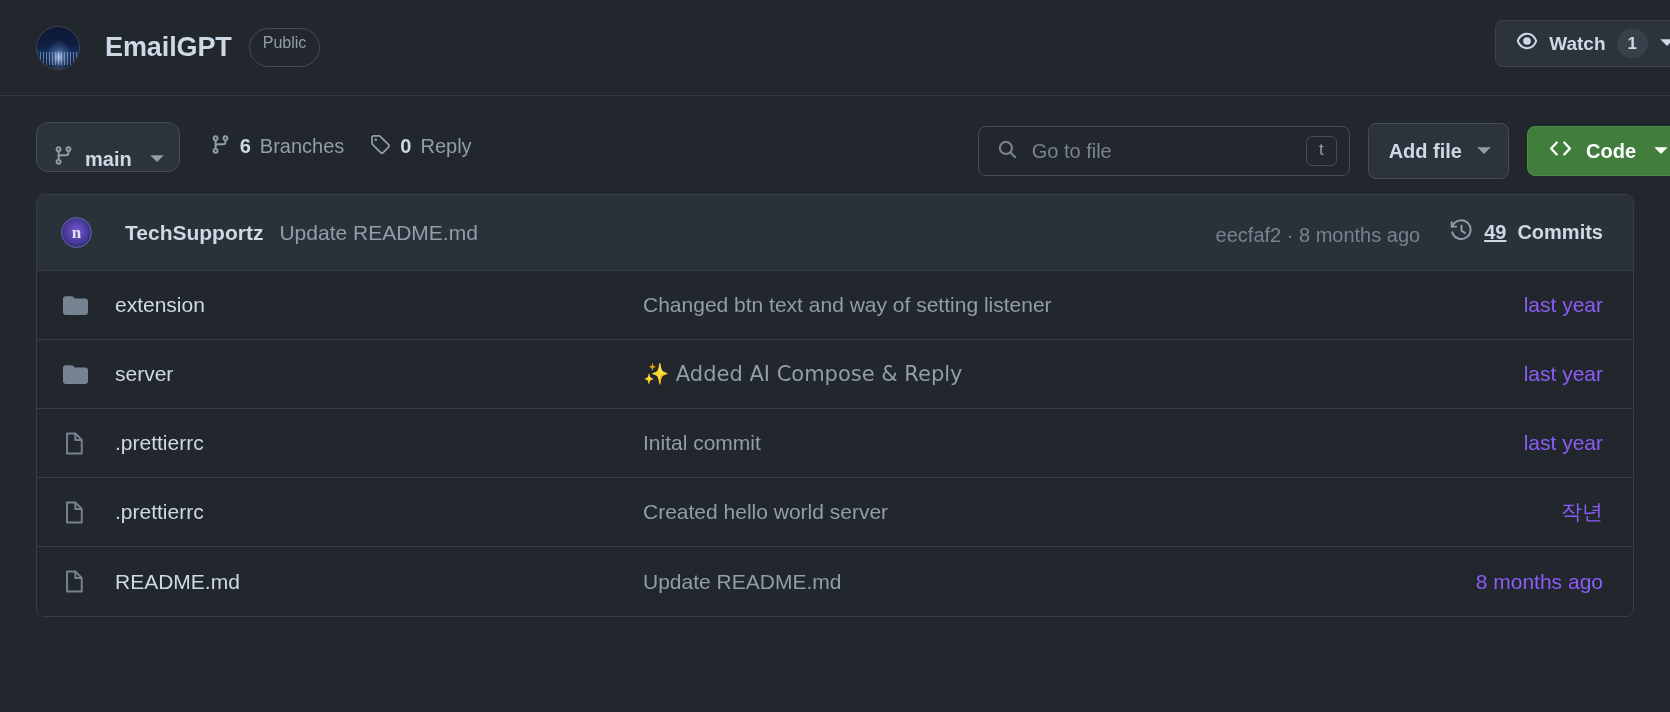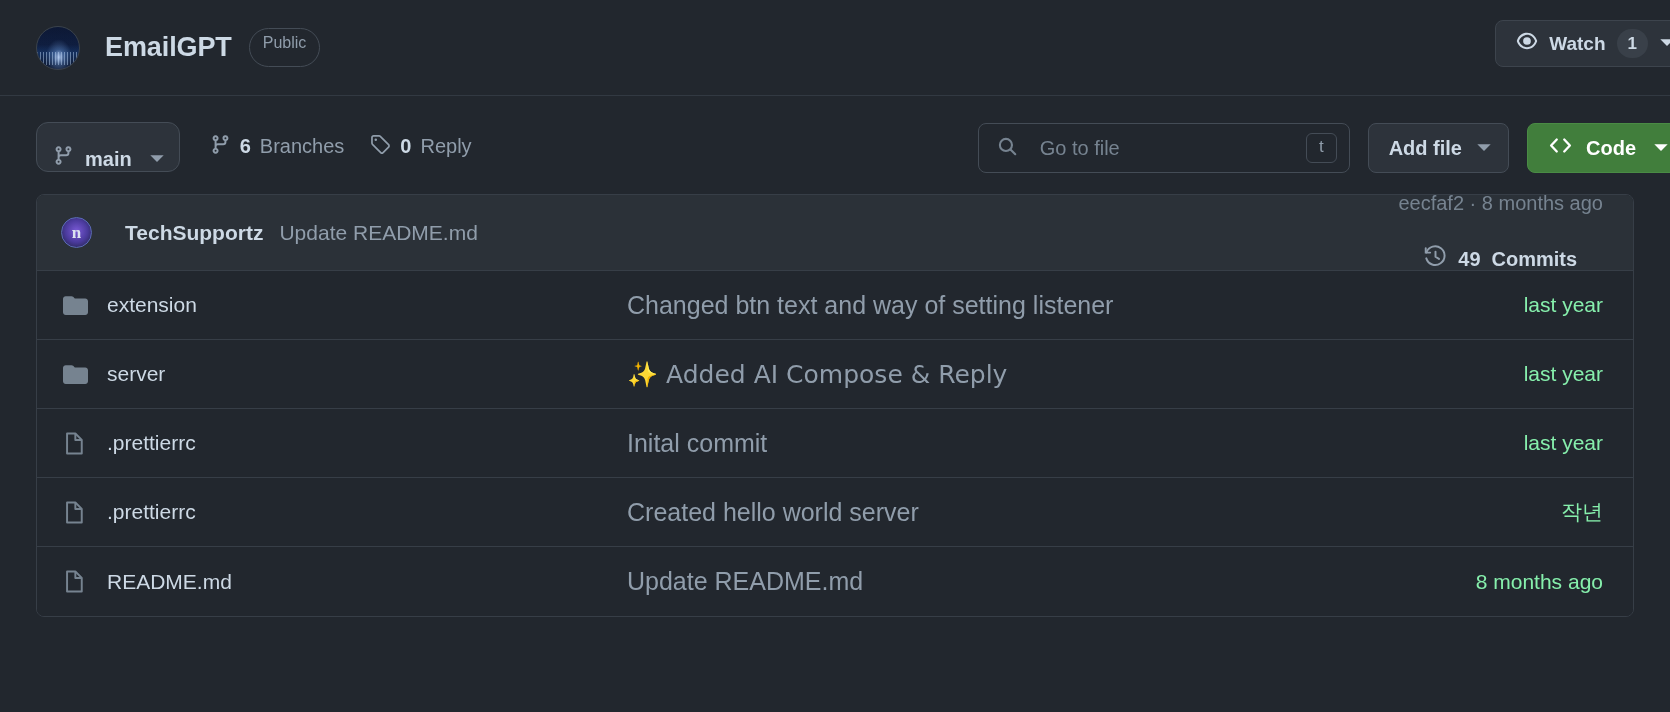--- a/index.html
+++ b/index.html
@@ -82,35 +82,35 @@
     display: flex; align-items: center; gap: 9px;
     margin-left: 30px; color: #909dab; font-size: 20px;
   }
   .meta-link b { color: #cdd9e5; font-weight: bold; }
 
   .toolbar-right {
     position: absolute; right: -18px; top: 27px;
     display: flex; align-items: center; gap: 18px;
   }
   .file-search {
-    display: flex; align-items: center; gap: 22px;
+    display: flex; align-items: center; gap: 14px;
     width: 372px; height: 50px;
     padding: 0 12px 0 18px;
     background: #22272e; border: 1px solid #444c56;
     border-radius: 8px;
   }
   .file-search .ph { flex: 1; color: #768390; font-size: 20px; }
   .kbd {
     border: 1px solid #444c56; border-radius: 6px;
     color: #909dab; font-size: 17px;
     padding: 2px 12px 4px; line-height: 1.35;
   }
   .addfile-btn {
     display: flex; align-items: center; gap: 14px;
-    height: 50px; padding: 0 16px 0 20px;
+    height: 56px; padding: 0 16px 0 20px;
     background: #2d333b; border: 1px solid #444c56;
     border-radius: 8px; color: #cdd9e5;
     font-size: 20px; font-weight: bold;
   }
   .code-btn {
     display: flex; align-items: center; gap: 13px;
     height: 50px; padding: 0 18px 0 20px;
     background: #417e3c; border: 1px solid #4a8b45;
     border-radius: 8px; color: #ffffff;
     font-size: 20px; font-weight: bold;
@@ -137,45 +137,46 @@
     color: #dbe3f0; font-size: 17px; font-weight: bold;
     font-family: "Liberation Serif", serif;
     flex: none;
   }
   .commit-author {
     margin-left: 33px; color: #cdd9e5;
     font-size: 21px; font-weight: bold;
   }
   .commit-msg { margin-left: 16px; color: #909dab; font-size: 21px; }
   .commit-right {
-    margin-left: auto; display: flex; align-items: center; gap: 30px; flex-direction: column;
+    margin-left: auto; display: flex; align-items: flex-end; gap: 30px;
   }
   .commit-hash { color: #768390; font-size: 20px; }
   .commits-count {
     display: flex; align-items: center; gap: 11px;
     color: #cdd9e5; font-size: 20px;
   }
-  .commits-count b { font-weight: bold; }
+  .commits-count b { font-weight: bold; text-decoration: underline; }
   .commits-count span.lbl { font-weight: bold; }
 
   .file-row {
     display: flex; align-items: center;
     height: 69px; padding: 0 30px 0 26px;
     border-bottom: 1px solid #373e47;
     background: #22272e;
+    gap: 8px;
   }
   .file-row:last-child { border-bottom: none; }
   .file-icon { width: 30px; flex: none; display: flex; align-items: center; }
   .file-name {
     margin-left: 14px; color: #cdd9e5; font-size: 21px;
     width: 520px; flex: none;
   }
-  .file-msg { color: #909dab; font-size: 25px; flex: 1; }
+  .file-msg { color: #909dab; font-size: 21px; flex: 1; }
   .file-time {
-    color: #86efac; font-size: 21px;
+    color: #8b5cf6; font-size: 21px;
     text-align: right; white-space: nowrap;
   }
   .emoji { font-family: "DejaVu Sans", sans-serif; }
 </style>
 </head>
 <body>
 
 <div class="page">
 
   <div class="repo-header">

